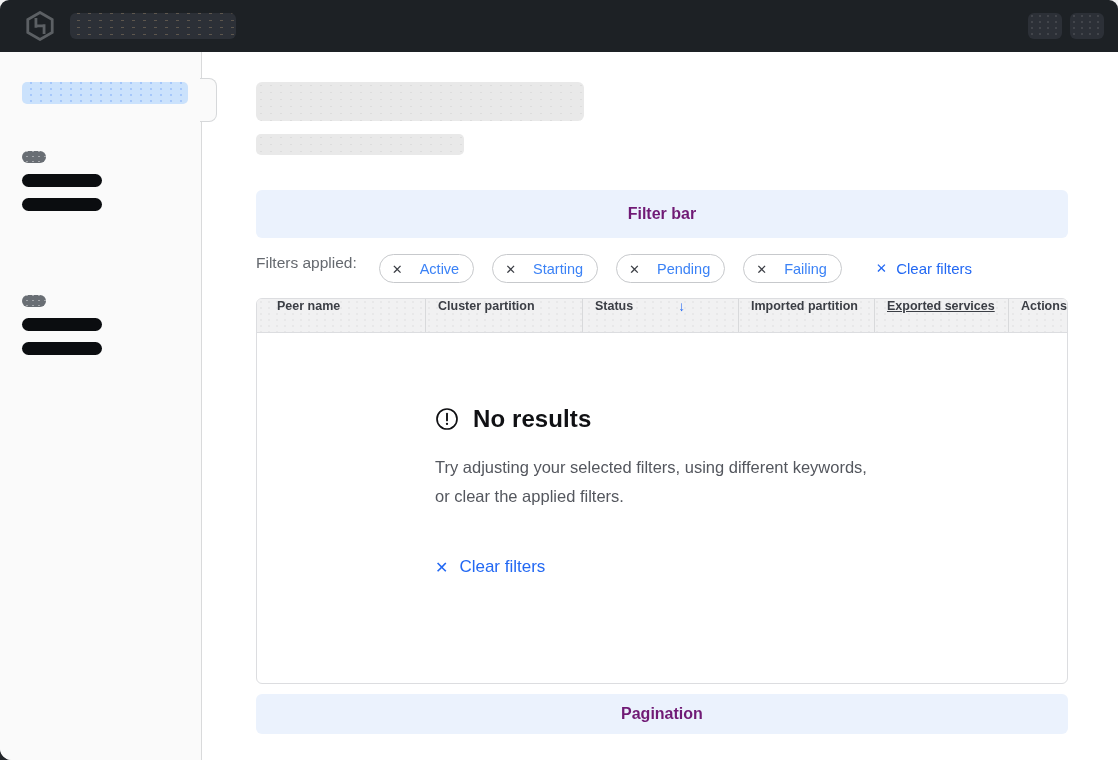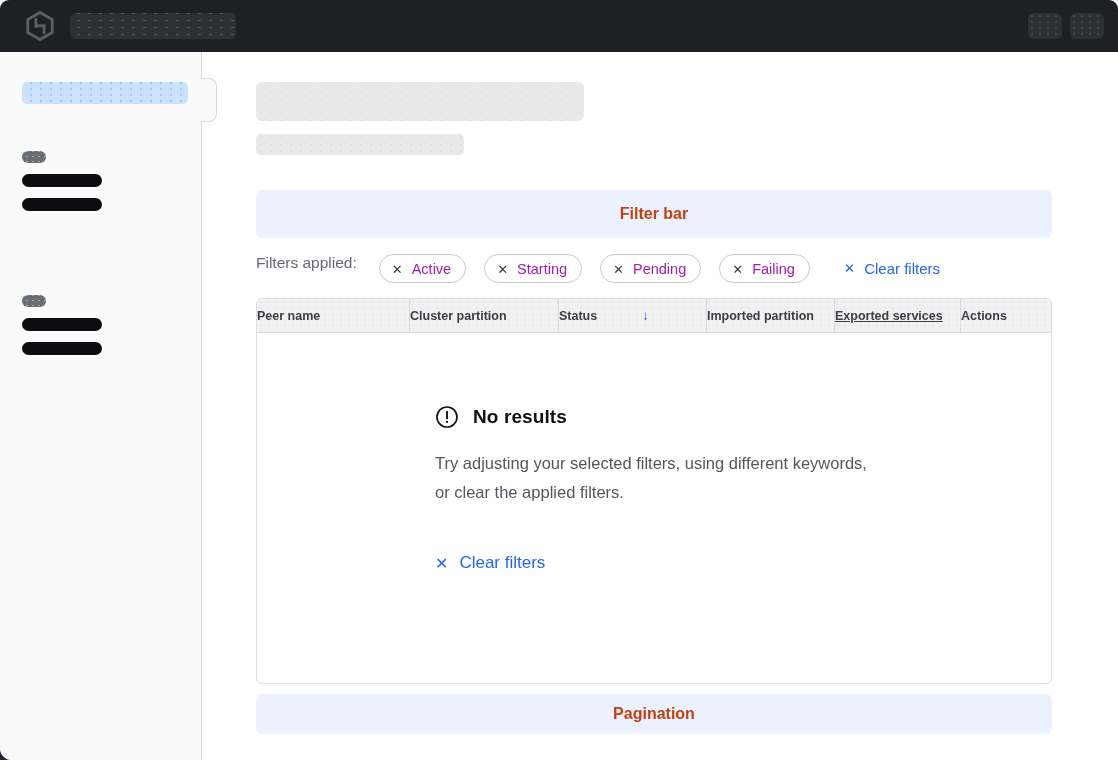--- a/index.html
+++ b/index.html
@@ -60,59 +60,59 @@
 
   
   .main { flex:1; background:#fff; padding:30px 66px 0 54px; position:relative; }
   .skel { background:#e9e9e9; background-image:radial-gradient(rgba(0,0,0,.05) 1px, transparent 1.2px); background-size:10px 7px; }
   .skel-title { width:328px; height:39px; border-radius:6px; margin-bottom:13px; }
   .skel-sub   { width:208px; height:21px; border-radius:5px; margin-bottom:35px; }
 
   .blue-band {
     height:48px; border-radius:6px; background:#ebf2fd;
     display:flex; align-items:center; justify-content:center;
-    color:#c2410c; font-size:16px; font-weight:700; margin-bottom:16px;
+    color:#701a75; font-size:16px; font-weight:700; margin-bottom:16px;
   }
 
   
   .filters-row { display:flex; height:28px; margin-bottom:16px; }
   .filters-label { color:#65696f; font-size:15.5px; margin-right:22px; }
   .chip {
     display:inline-flex; align-items:center; height:29px; padding:0 14px 0 12px;
     border:1px solid #c7c9cc; border-radius:999px; background:#fff;
     margin-right:18px; cursor:default;
   }
   .chip .x { color:#3b3e45; font-size:13px; margin-right:9px; position:relative; top:0.5px; }
-  .chip .lbl { color:#a21caf; font-size:14.5px; font-weight:500; }
+  .chip .lbl { color:#3b82f6; font-size:14.5px; font-weight:500;margin-left:8px; }
   .clear-link {
     display:inline-flex; align-items:center; color:#2268f3; font-size:15px; font-weight:500;
     margin-left:16px;
   }
   .clear-link .x { font-size:13.5px; margin-right:9px; }
 
   
   .table { border:1px solid #dcdde0; border-radius:6px; overflow:hidden; background:#fff; }
   .thead {
     display:flex; height:34px; background:#f1f1f2; border-bottom:1px solid #dcdde0;
     background-image:radial-gradient(rgba(0,0,0,.035) 1px, transparent 1.1px); background-size:8px 6px;
   }
   .th {
-    display:flex; align-items:center; 
-    font-size:12.5px; font-weight:700; color:#3b3e45; border-left:1px solid #d8d9db;
+    display:flex; padding-left:12px;
+    font-size:12.5px; font-weight:700; color:#3b3e45; border-left:1px solid #d8d9db;margin-left:8px;
   }
   .th:first-child { border-left:none; }
   .th-0 { width:152px; } .th-1 { width:149px; } .th-2 { width:148px;gap:31px; }
   .th-3 { width:128px; } .th-4 { width:126px;text-decoration:underline; } .th-5 { flex:1; }
   .sort-arrow { color:#2268f3; font-size:13.5px; margin-left:14px; font-weight:400; }
 
   .tbody { height:350px; position:relative; }
   .empty { padding:72px 0 0 178px; }
   .empty-head { display:flex; align-items:center; }
   .alert-icon { width:24px; height:24px; margin-right:14px; flex-shrink:0; }
-  .empty-title { font-size:19px; font-weight:700; color:#101114; letter-spacing:.1px; }
+  .empty-title { font-size:24px; font-weight:700; color:#101114; letter-spacing:.1px; }
   .empty-desc { margin-top:20px; width:448px; font-size:16.5px; line-height:29px; color:#54575e; }
   .empty-action {
     margin-top:46px; display:inline-flex; align-items:center;
     color:#2268f3; font-size:17px; font-weight:500;
   }
   .empty-action .x { font-size:16px; margin-right:11px; }
 
   .pagination-band { margin-top:10px; height:40px; margin-bottom:0; }
 </style>
 </head>

